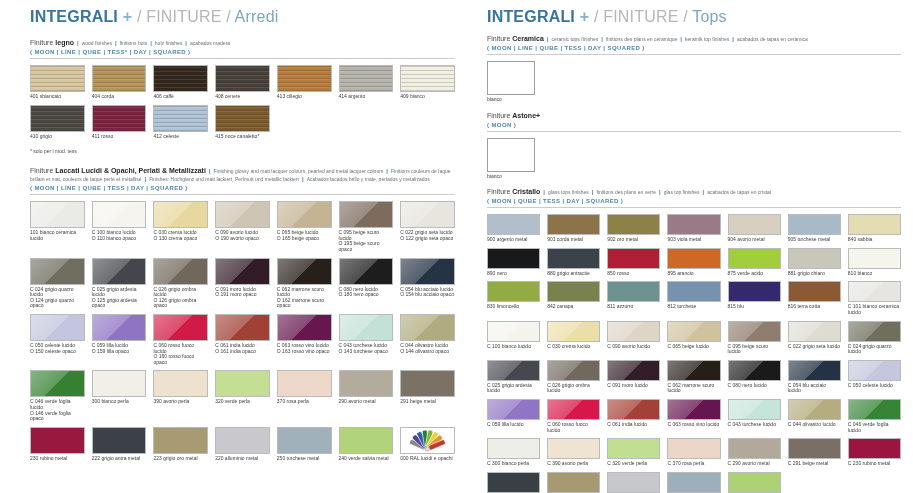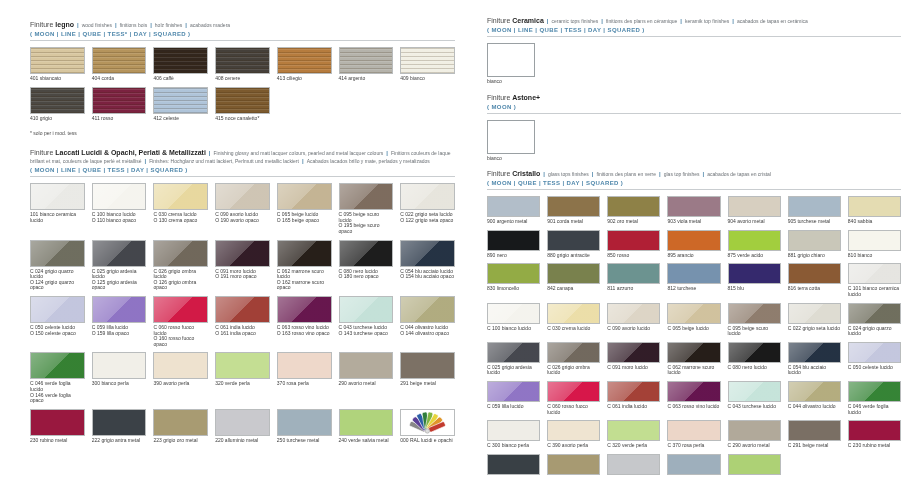--- a/index.html
+++ b/index.html
@@ -33,20 +33,24 @@
   .sw.ral{background:#ffffff;}
   .sw svg{display:block;width:100%;height:100%;}
   .lab{font-size:5px;line-height:5.6px;color:#3c3c3c;margin-top:2px;}
   .lab + .lab{margin-top:0;}
   .footnote{font-size:5px;color:#4a4a4a;margin-top:9px;}
 </style>
 </head>
 <body>
 
 <div class="page" id="page-left">
+  <div class="hdr">
+    <span class="brand">INTEGRALI</span>
+    <span class="plus">+</span><span class="path"> / FINITURE / </span><span class="pg">Arredi</span>
+  </div>
   <div class="sections" id="secs-left">
       <div class="section">
         <div class="sec-head"><span class="t-pre">Finiture </span> <span class="t-bold">legno</span><span class="lang-sep">|</span><span class="lang">wood finishes</span><span class="lang-sep">|</span><span class="lang">finitions bois</span><span class="lang-sep">|</span><span class="lang">holz finishes</span><span class="lang-sep">|</span><span class="lang">acabados madera</span></div>
         <div class="models">( MOON | LINE | QUBE | TESS* | DAY | SQUARED )</div>
         <div class="rule"></div>
         <div class="grid" style="grid-template-columns: repeat(7, 1fr);">
           <div class="cell">
             <div class="sw wood" style="height: 27px; background-color: rgb(216, 199, 160);"></div>
             <div class="lab">401 sbiancato</div>
           </div>
@@ -271,20 +275,24 @@
               </svg>
             </div>
             <div class="lab">000 RAL lucidi e opachi</div>
           </div>
         </div>
       </div>
     </div>
 </div>
 
 <div class="page" id="page-right">
+  <div class="hdr">
+    <span class="brand">INTEGRALI</span>
+    <span class="plus">+</span><span class="path"> / FINITURE / </span><span class="pg">Tops</span>
+  </div>
   <div class="sections" id="secs-right">
       <div class="section">
         <div class="sec-head"><span class="t-pre">Finiture </span> <span class="t-bold">Ceramica</span><span class="lang-sep">|</span><span class="lang">ceramic tops finishes</span><span class="lang-sep">|</span><span class="lang">finitions des plans en céramique</span><span class="lang-sep">|</span><span class="lang">keramik top finishes</span><span class="lang-sep">|</span><span class="lang">acabados de tapas en cerámica</span></div>
         <div class="models">( MOON | LINE | QUBE | TESS | DAY | SQUARED )</div>
         <div class="rule"></div>
         <div class="grid" style="grid-template-columns: repeat(7, 1fr);">
           <div class="cell">
             <div class="sw outline" style="height: 34px; width: 48px; background-color: rgb(255, 255, 255);"></div>
             <div class="lab">bianco</div>
           </div>

